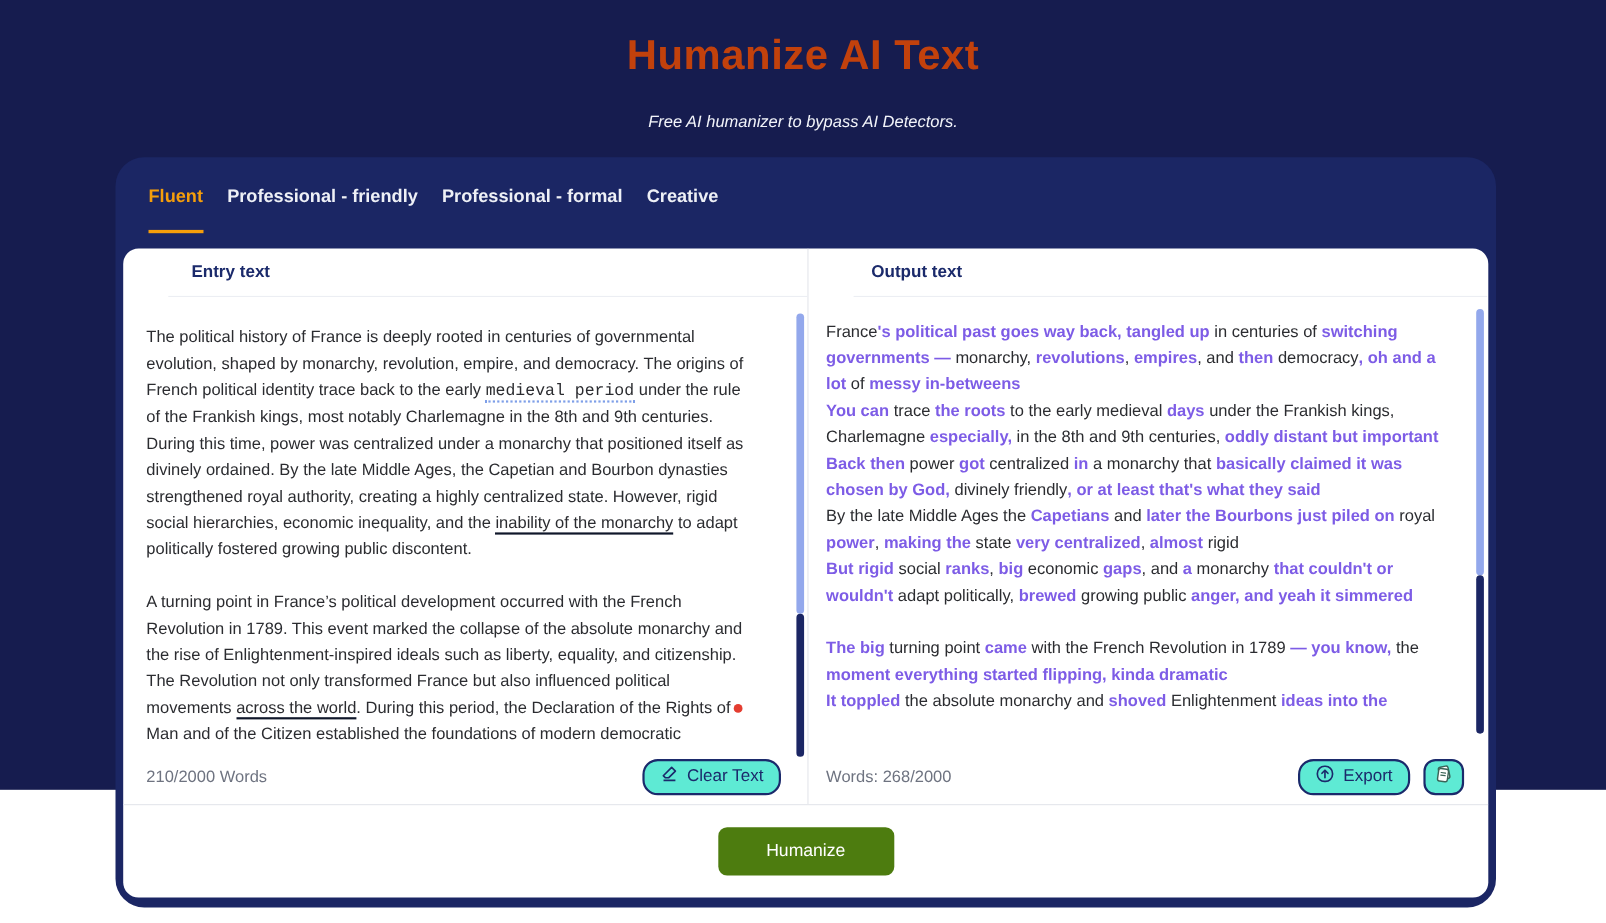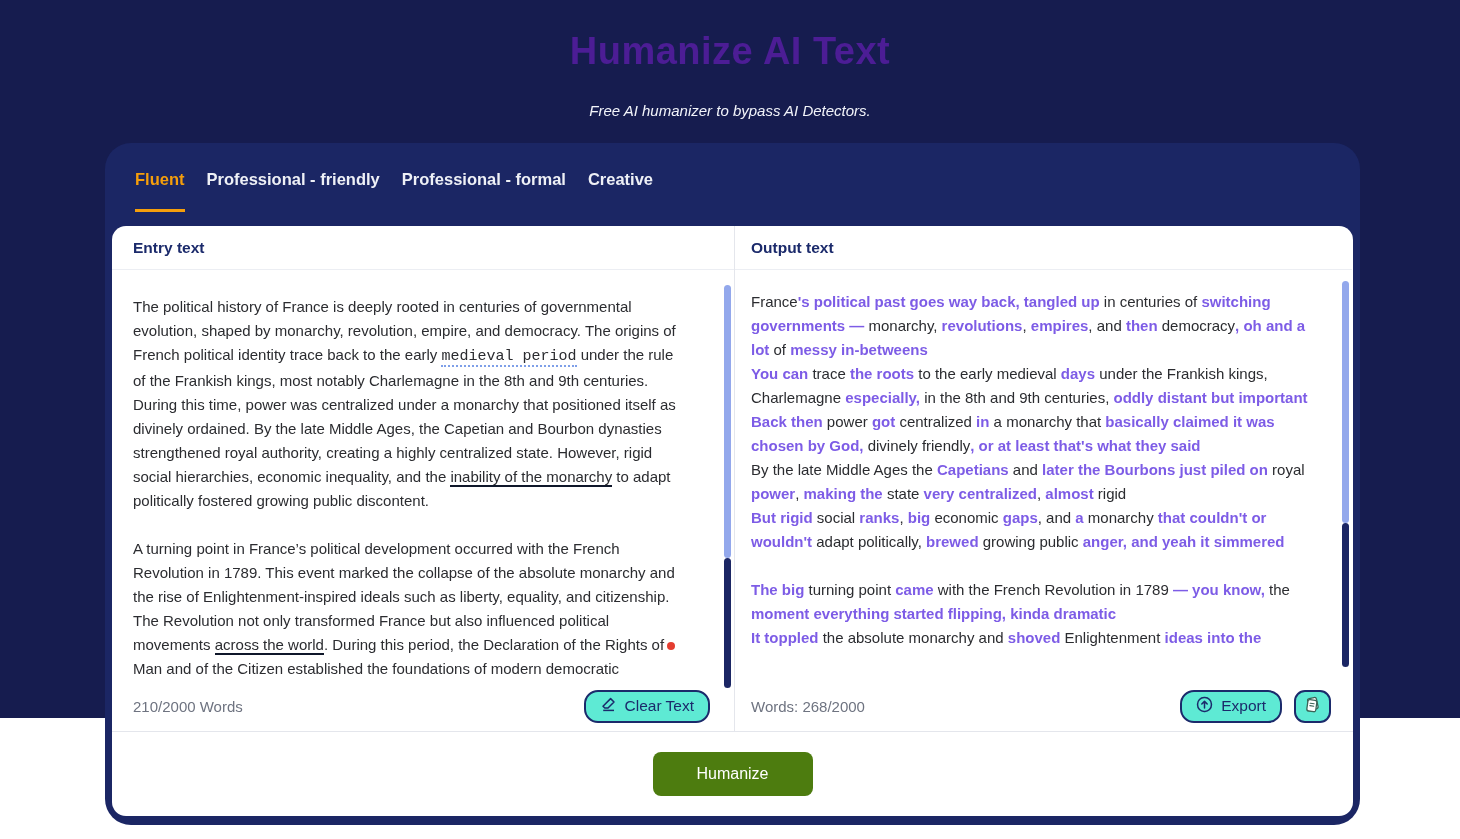--- a/index.html
+++ b/index.html
@@ -6,42 +6,42 @@
   html,body { width:1460px; height:839px; }
   body {
     position:relative;
     background:#ffffff;
     font-family:"Liberation Sans", sans-serif;
     overflow:hidden;
   }
   .hero-bg { position:absolute; left:0; top:0; width:1460px; height:718px; background:#161c4f; }
   .page-title {
     position:absolute; top:30px; left:0; width:1460px; text-align:center;
-    color:#4c1d95; font-size:38px; font-weight:bold; letter-spacing:0.5px;
+    color:#c2410c; font-size:38px; font-weight:bold; letter-spacing:0.5px;
   }
   .page-subtitle {
     position:absolute; top:102px; left:0; width:1460px; text-align:center;
     color:#f2f4fa; font-size:15px;font-style:italic;
   }
   .card {
     position:absolute; left:105px; top:143px; width:1255px; height:682px;
     background:#1b2664; border-radius:26px;
   }
   .tabs { display:flex; gap:22px; padding:27px 0 0 30px; }
   .tab {
     color:#eef0f6; font-size:16.5px; font-weight:bold; padding-bottom:20px; cursor:pointer;
     border-bottom:3px solid transparent; white-space:nowrap;
   }
   .tab.active { color:#f59e0b; border-bottom-color:#f59e0b; }
   .inner {
     position:absolute; left:7px; top:83px; width:1241px; height:590px;
     background:#ffffff; border-radius:14px; overflow:hidden;
   }
   .panels { display:flex; height:506px; border-bottom:1px solid #e4e6ec; }
-  .panel { position:relative; height:100%; }
+  .panel { position:relative; height:100%;padding-left:41px; }
   .panel.entry { width:623px; border-right:1px solid #e4e6ec; }
   .panel.output { width:617px; }
   .panel-header {
     height:44px; border-bottom:1px solid #eceef3; display:flex; align-items:center;
     color:#1b2a6b; font-weight:bold; font-size:15.5px;
   }
   .entry .panel-header { padding-left:21px; }
   .output .panel-header { padding-left:16px; }
   .textarea {
     position:absolute; top:44px; bottom:50px; left:0; overflow:hidden;

